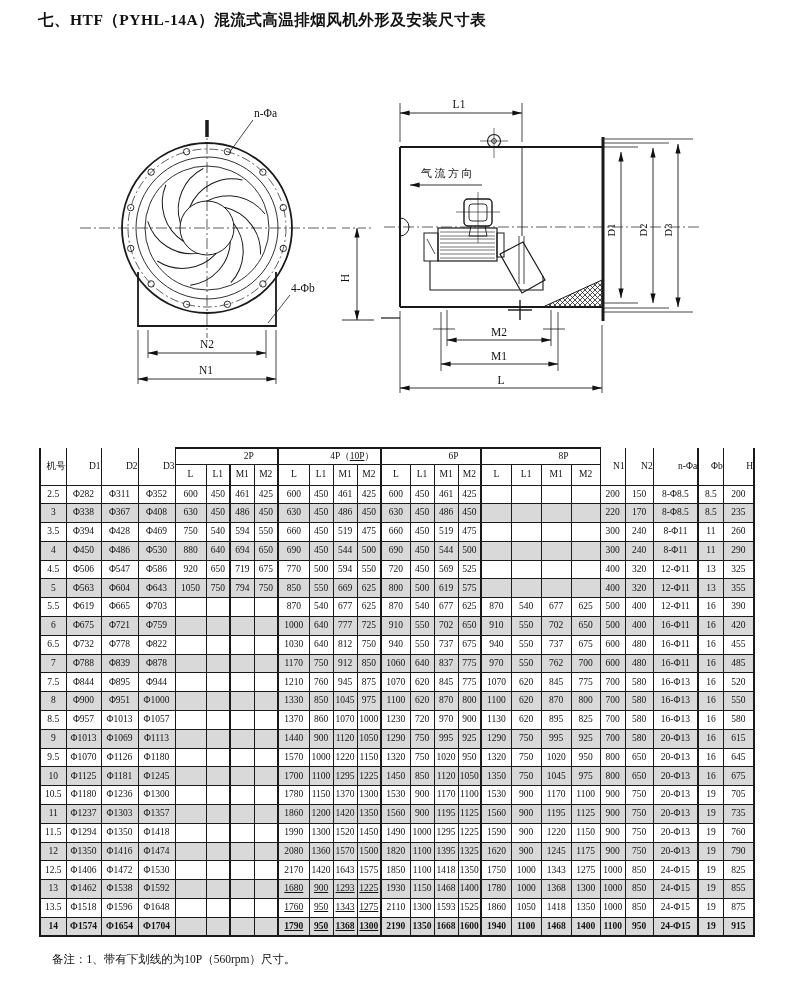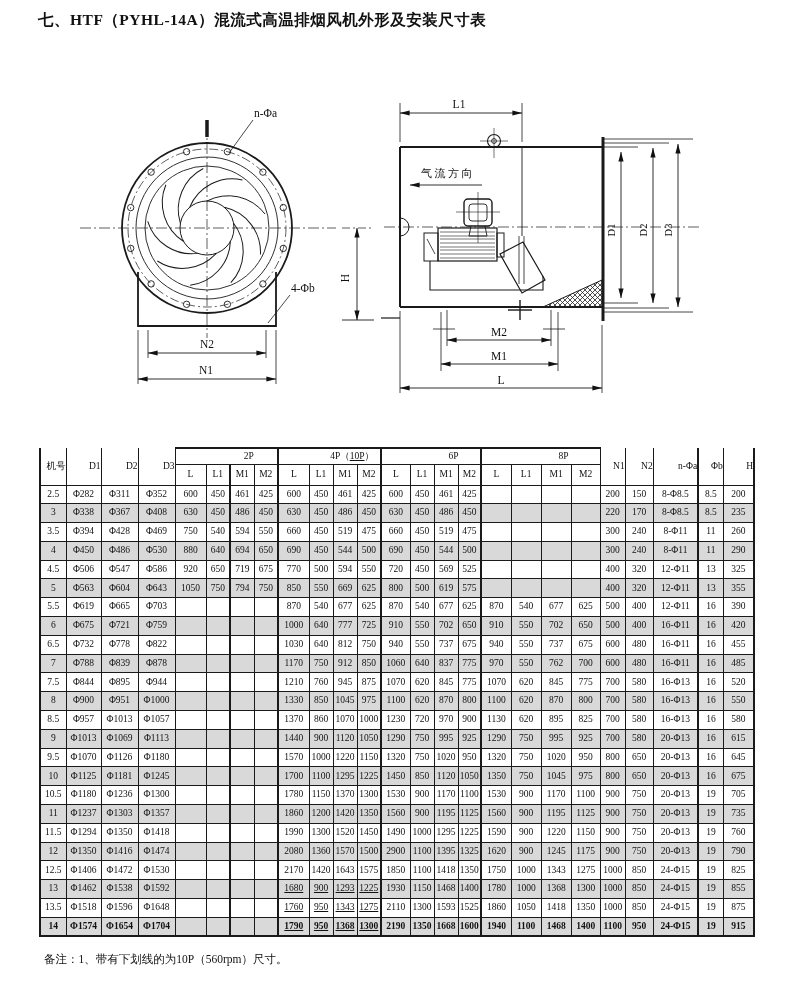--- a/index.html
+++ b/index.html
@@ -16,21 +16,21 @@
   .dim-table tr.h2{height:21px;}
   .dim-table tbody tr{height:18.8px;}
   .dim-table .mh{border-top:none;text-align:right;}
   .dim-table .gh{border-top-width:2px;padding-left:45px;}
   .dim-table .bl2{border-left-width:2px;}
   .dim-table .first{border-left-width:2px;}
   .dim-table .last{border-right-width:2px;}
   .dim-table tbody tr:last-child td{border-bottom-width:2px;font-weight:bold;}
   .dim-table tr.alt td{background:#d9d9d9;}
   .u{text-decoration:underline;}
-  .notes{position:absolute;left:44px;top:946px;font-size:11.5px;line-height:26px;}
+  .notes{position:absolute;left:52px;top:946px;font-size:11.5px;line-height:26px;}
   .note2{padding-left:48px;}
   svg text{fill:#111;font-family:"Liberation Serif","DejaVu Serif",serif;}
 </style>
 </head>
 <body>
 <div class="page">
 
 <div class="title">七、HTF（PYHL-14A）混流式高温排烟风机外形及安装尺寸表</div>
 
 <svg class="drawing" width="800" height="350" viewBox="0 82 800 350">
@@ -784,21 +784,21 @@
             <td>Φ1416</td>
             <td>Φ1474</td>
             <td></td>
             <td></td>
             <td class="bl2"></td>
             <td></td>
             <td class="bl2">2080</td>
             <td>1360</td>
             <td>1570</td>
             <td>1500</td>
-            <td class="bl2">2900</td>
+            <td class="bl2">1820</td>
             <td>1100</td>
             <td>1395</td>
             <td>1325</td>
             <td class="bl2">1620</td>
             <td>900</td>
             <td>1245</td>
             <td>1175</td>
             <td>900</td>
             <td>750</td>
             <td>20-Φ13</td>

